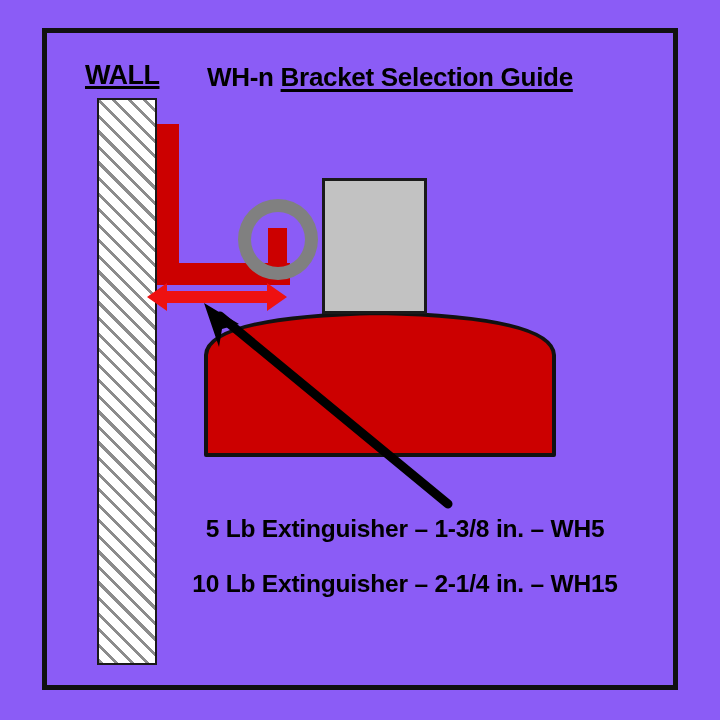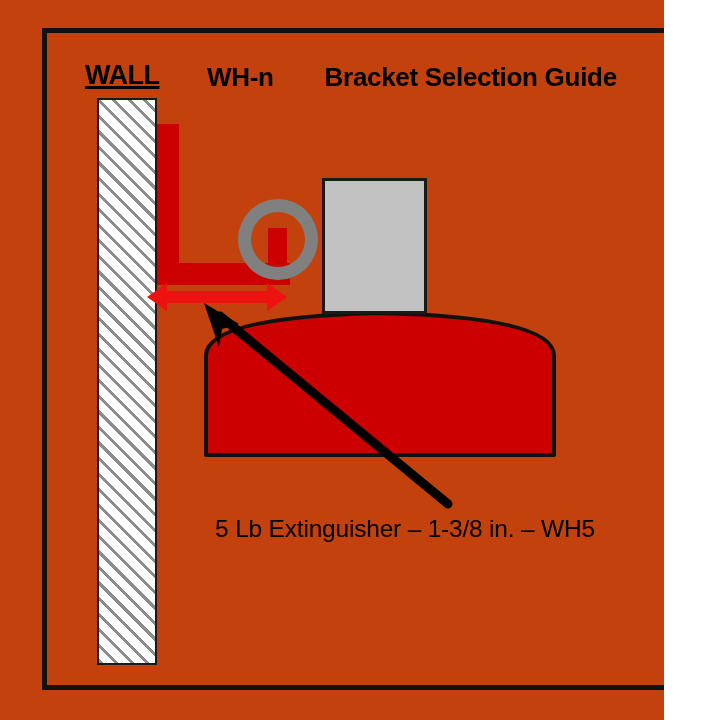--- a/index.html
+++ b/index.html
@@ -6,23 +6,23 @@
   html, body {
     margin: 0;
     padding: 0;
     background: #ffffff;
   }
   body {
     font-family: "Liberation Sans", sans-serif;
   }
   #canvas {
     position: relative;
-    width: 664px;
+    width: 720px;
     height: 720px;
-    background: #c2410c;
+    background: #8b5cf6;
     overflow: hidden;
   }
   
   .frame {
     position: absolute;
     left: 42px;
     top: 28px;
     width: 636px;
     height: 662px;
     border: 5px solid #111111;
@@ -48,23 +48,23 @@
     left: 207px;
     top: 62px;
     font-size: 26px;
     font-weight: bold;
     color: #000000;
     white-space: nowrap;
     letter-spacing: -0.3px;
   }
   .title-prefix { text-decoration: none; }
   .title-main {
+    text-decoration: underline;
     text-decoration-thickness: 3px;
     text-underline-offset: 3px;
-    margin-left: 44px;
   }
   
   .wall {
     position: absolute;
     left: 97px;
     top: 98px;
     width: 60px;
     height: 567px;
     border: 2px solid #1a1a1a;
     box-sizing: border-box;
@@ -149,21 +149,21 @@
   
   .spec-list {
     position: absolute;
     left: 160px;
     top: 501px;
     width: 490px;
     text-align: center;
   }
   .spec-line {
     font-size: 24.5px;
-    font-weight: normal;
+    font-weight: bold;
     color: #000000;
     letter-spacing: -0.2px;
     line-height: 55px;
     white-space: nowrap;
   }
 </style>
 </head>
 <body>
 
 <div id="canvas">
@@ -198,15 +198,16 @@
     <path d="M 2 21 L 22 7 L 22 15 L 122 15 L 122 7 L 142 21 L 122 35 L 122 27 L 22 27 L 22 35 Z" fill="#ee1111"></path>
   </svg>
 
   <svg class="leader-svg" viewBox="0 0 280 222">
     <line x1="258" y1="212" x2="30" y2="24" stroke="#000000" stroke-width="9" stroke-linecap="round"></line>
     <path d="M 14 11 L 49 32 L 32 37 L 29 55 Z" fill="#000000"></path>
   </svg>
 
   <div class="spec-list">
     <div class="spec-line">5 Lb Extinguisher – 1-3/8 in. – WH5</div>
+    <div class="spec-line">10 Lb Extinguisher – 2-1/4 in. – WH15</div>
   </div>
 
 </div>
 
 </body></html>

